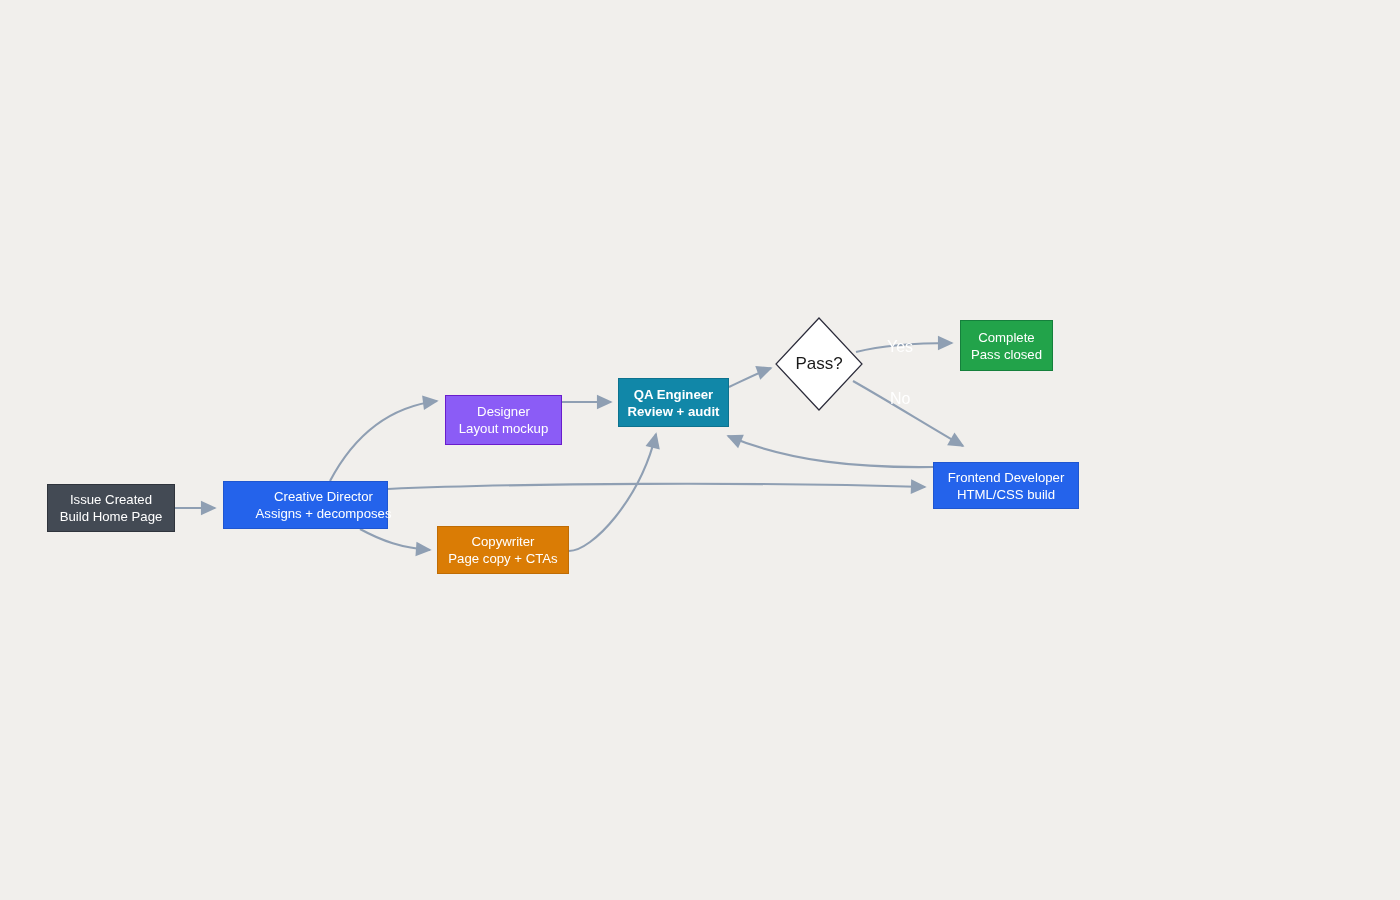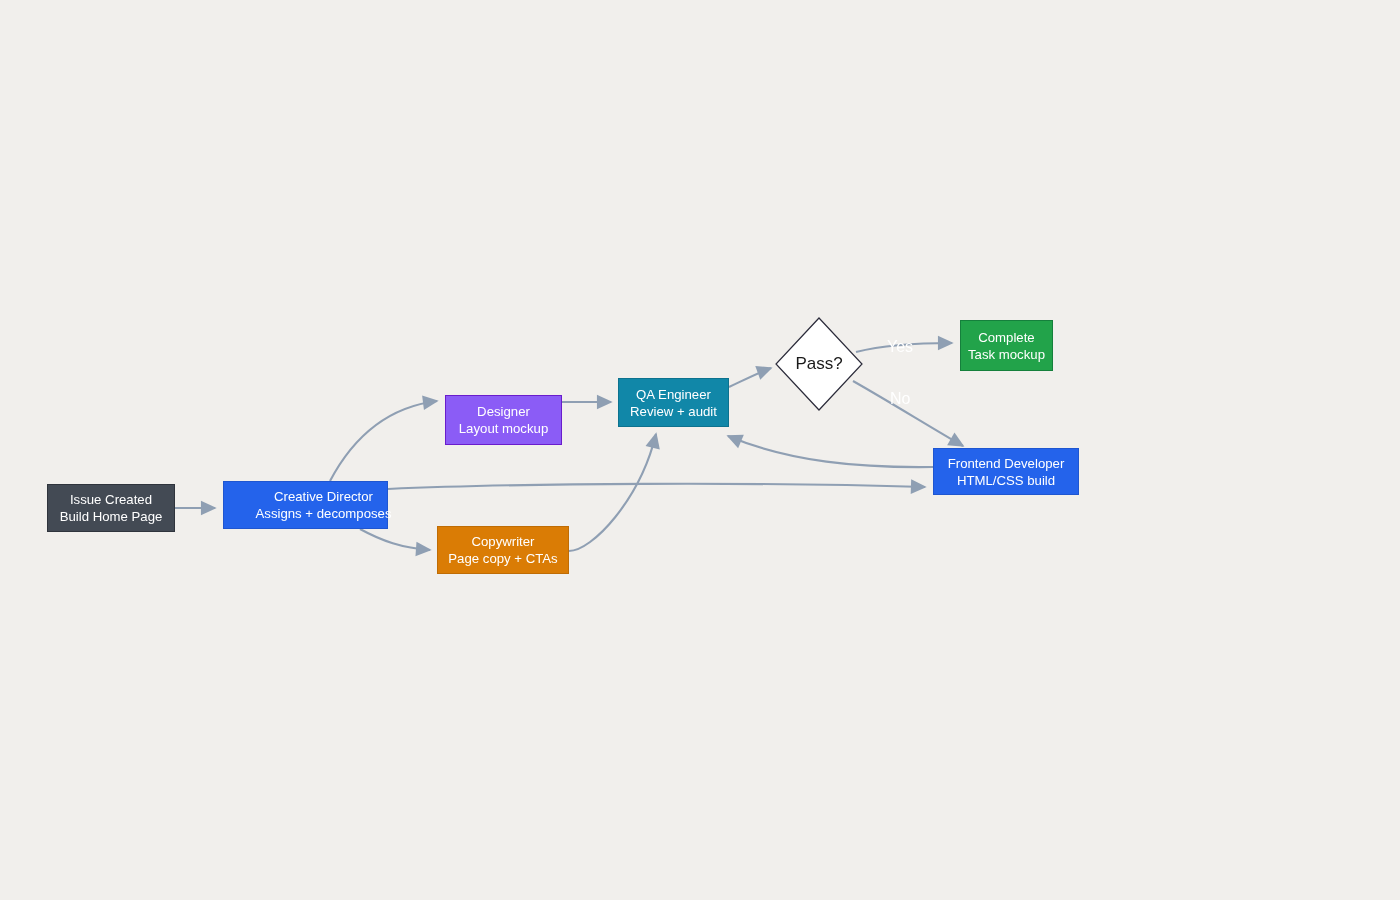--- a/index.html
+++ b/index.html
@@ -93,33 +93,33 @@
 <div class="node" style="left:445px; top:395px; width:117px; height:50px; background:#8b5cf6; border-color:#6a1ccc;">
   <span class="l1">Designer</span>
   <span class="l2">Layout mockup</span>
 </div>
 
 <div class="node" style="left:437px; top:526px; width:132px; height:48px; background:#da7c05; border-color:#bf6c04;text-align:right;">
   <span class="l1">Copywriter</span>
   <span class="l2">Page copy + CTAs</span>
 </div>
 
-<div class="node" style="left:618px; top:378px; width:111px; height:49px; background:#1187a8; border-color:#0d728e;">
+<div class="node" style="left:618px; top:378px; width:111px; height:49px; background:#1187a8; border-color:#0d728e;font-weight:bold;">
   <span class="l1">QA Engineer</span>
   <span class="l2">Review + audit</span>
 </div>
 
-<div class="node" style="left:933px; top:448px; width:146px; height:47px; background:#2463eb; border-color:#1f56d0;">
+<div class="node" style="left:933px; top:462px; width:146px; height:47px; background:#2463eb; border-color:#1f56d0;">
   <span class="l1">Frontend Developer</span>
   <span class="l2">HTML/CSS build</span>
 </div>
 
 <div class="node" style="left:960px; top:320px; width:93px; height:51px; background:#22a34a; border-color:#15803c;align-items:center;">
   <span class="l1">Complete</span>
-  <span class="l2">Task mockup</span>
+  <span class="l2">Pass closed</span>
 </div>
 
 <div class="diamond-wrap" style="left:775px; top:317px; width:88px; height:94px;">
   <svg width="88" height="94" viewBox="0 0 88 94" style="position:absolute; left:0; top:0;">
     <polygon points="44,1 87,47 44,93 1,47" fill="#ffffff" stroke="#2b2b3a" stroke-width="1.2"></polygon>
   </svg>
   <span class="diamond-label">Pass?</span>
 </div>
 
 <span class="edge-label" style="left:887px; top:338px;">Yes</span>

